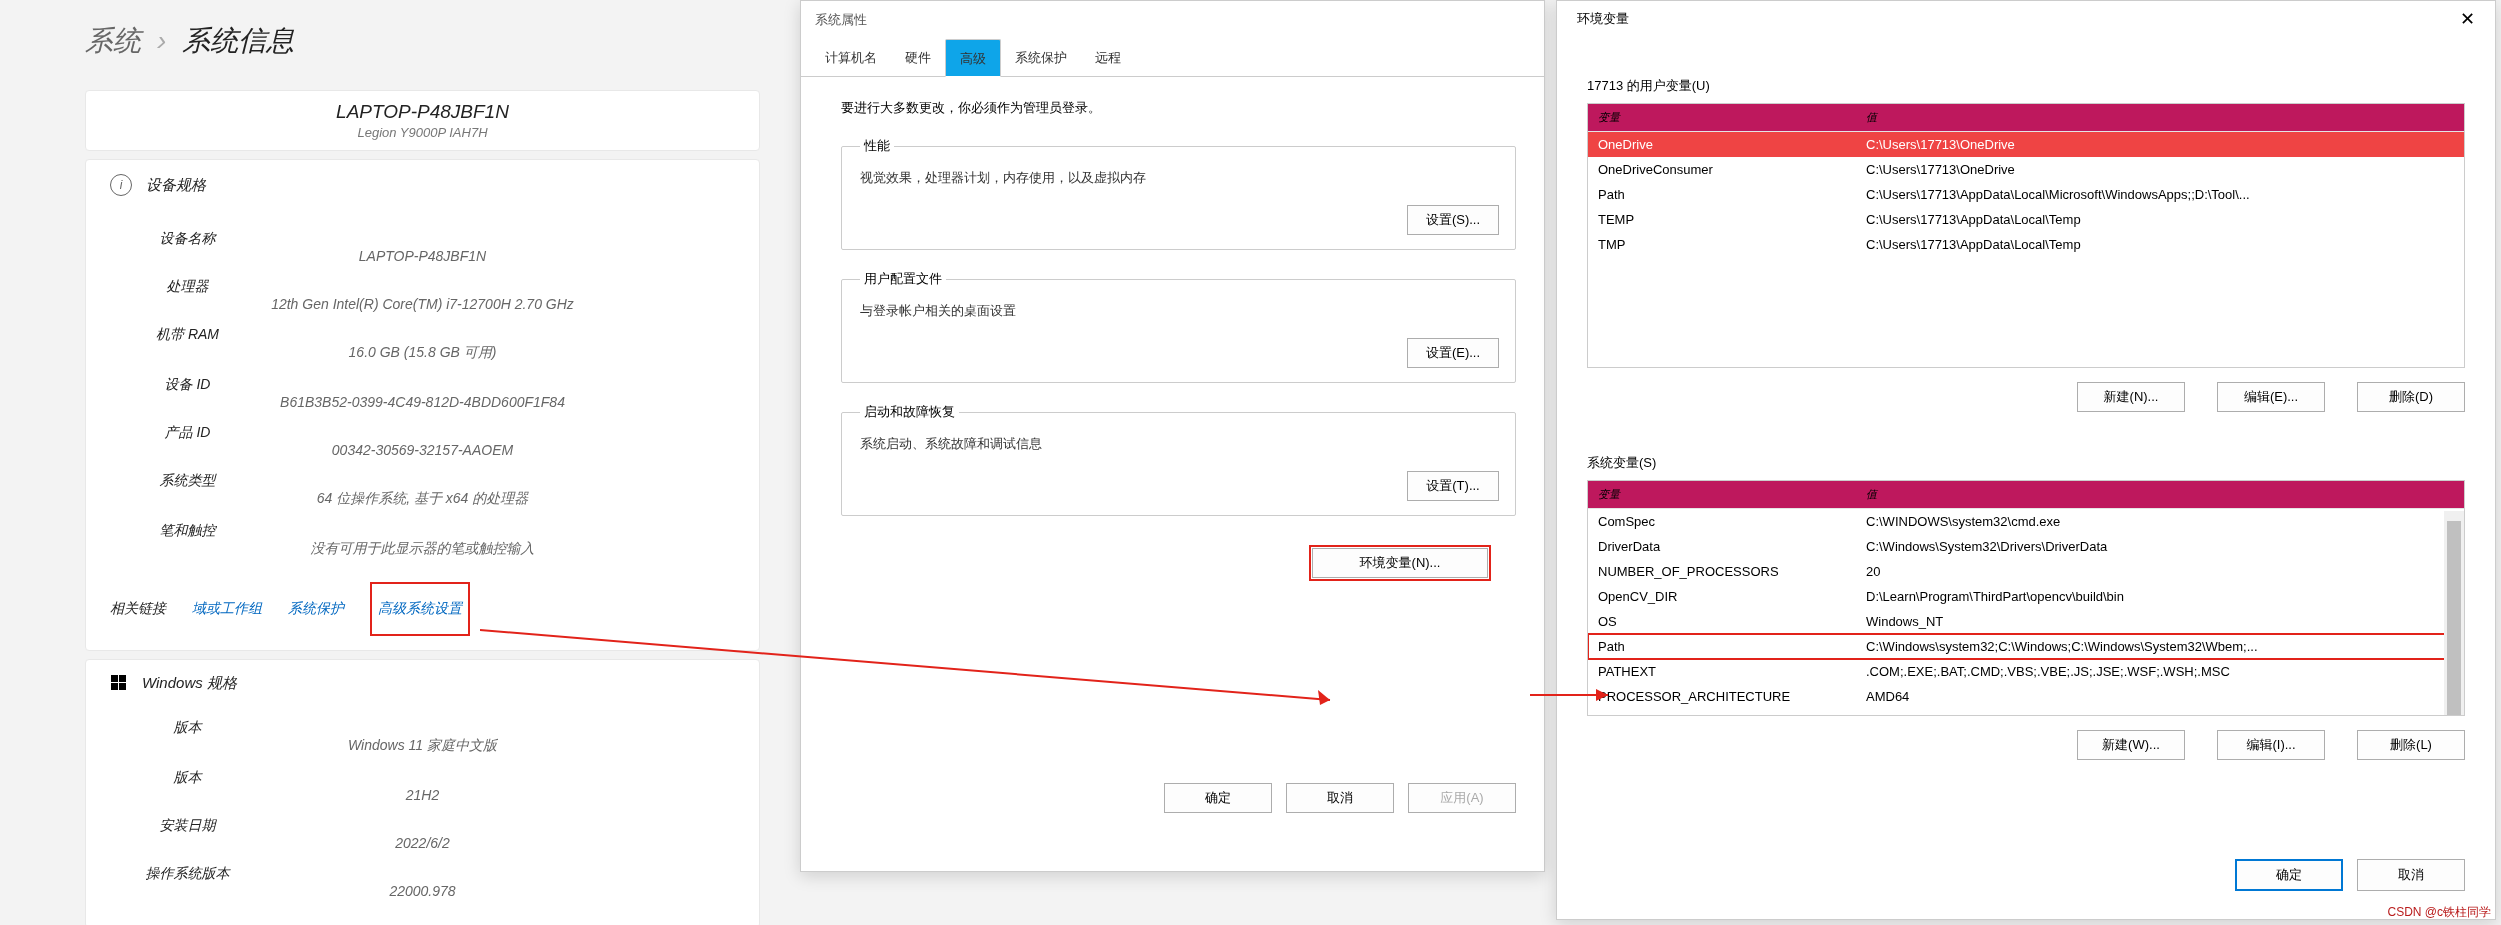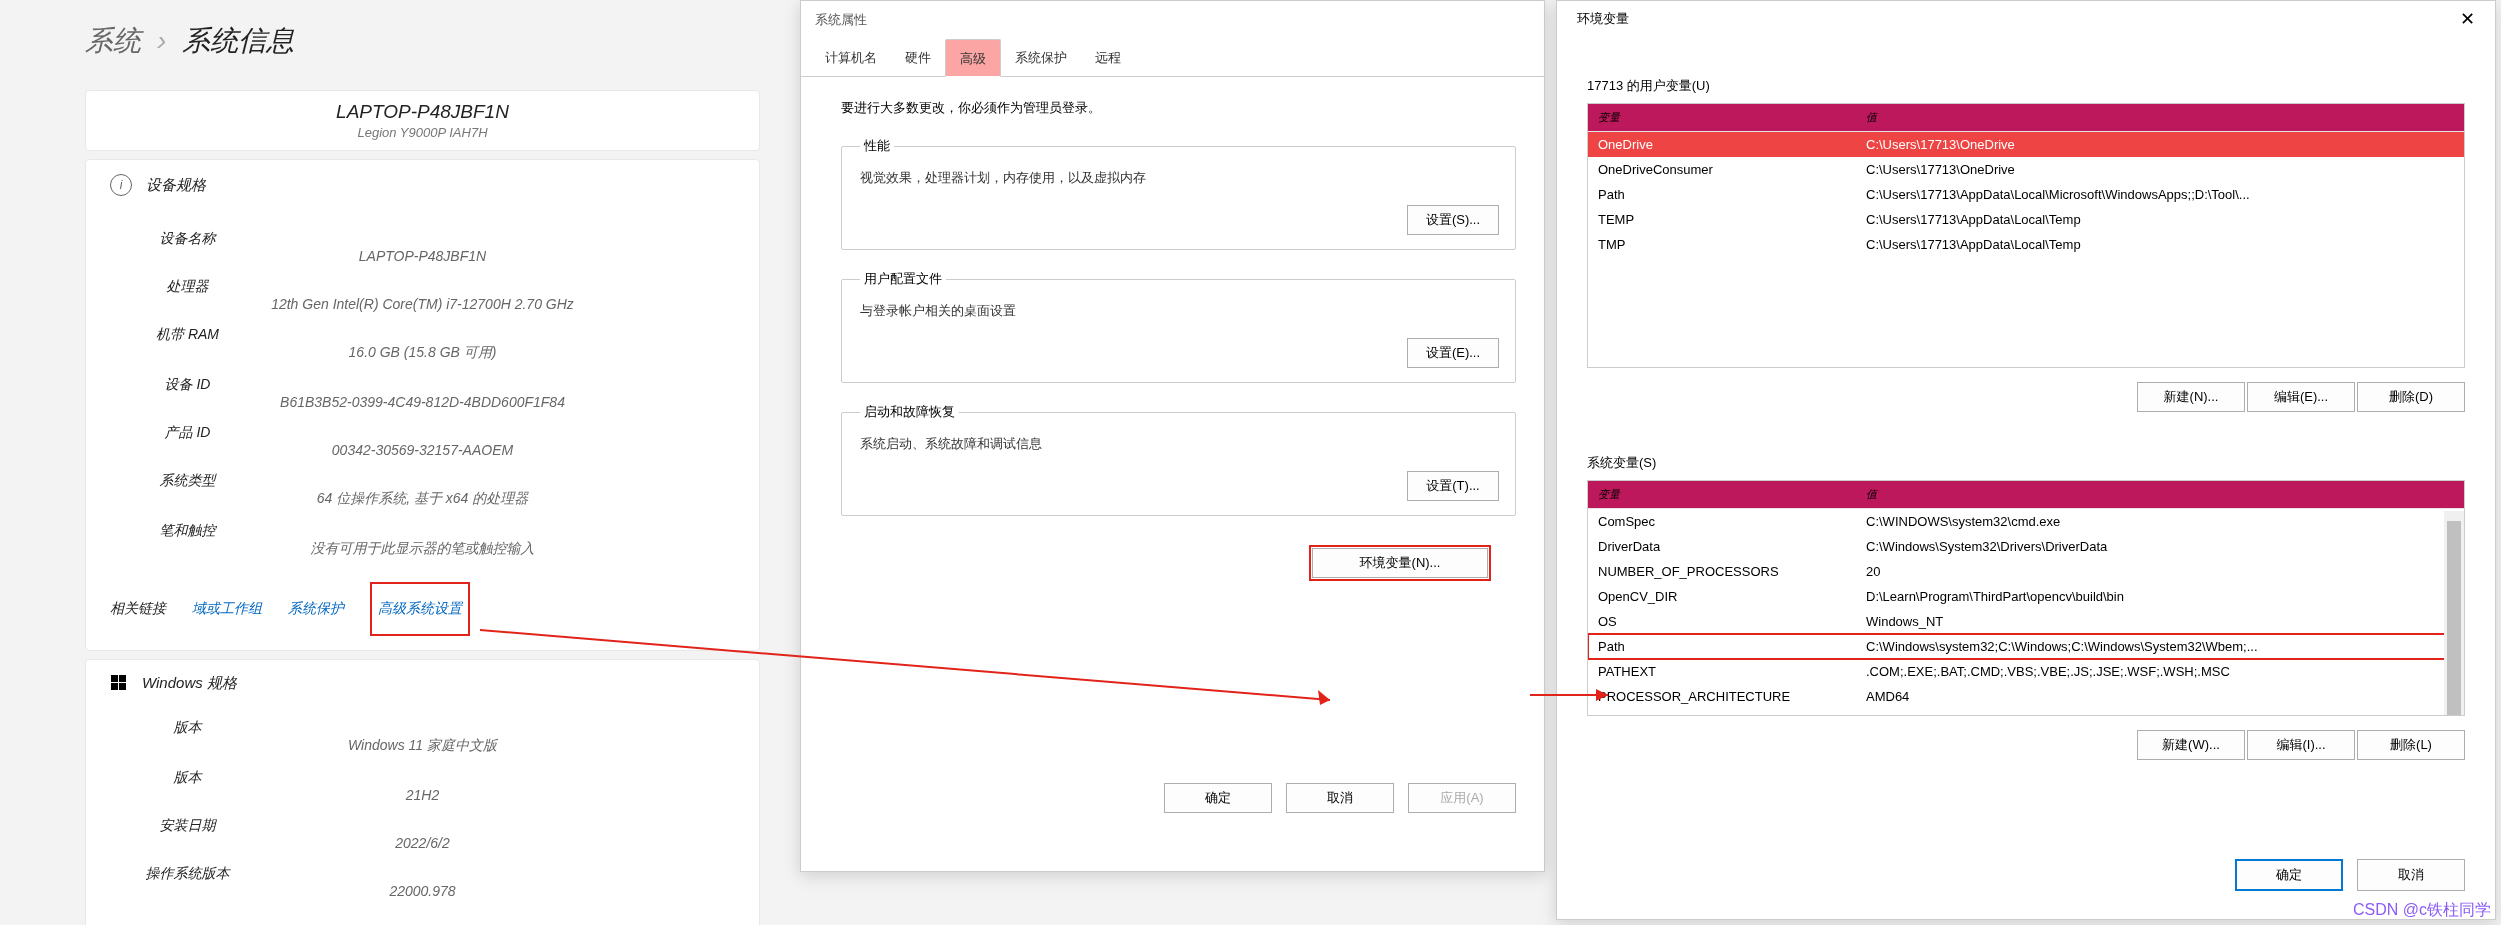--- a/index.html
+++ b/index.html
@@ -31,21 +31,21 @@
 .links-row a.highlighted { border: 2px solid #e2231a; padding: 16px 6px; }
 
 .win-icon { display: inline-block; width: 18px; height: 18px; }
 .win-icon span { float: left; width: 7px; height: 7px; background: #000; margin: 0.5px; }
 
 
 .sysprop-dialog { position: absolute; left: 800px; top: 0; width: 745px; height: 872px; background: #fff; border: 1px solid #ccc; box-shadow: 0 4px 16px rgba(0,0,0,0.15); }
 .dlg-title { padding: 10px 14px; font-size: 13px; color: #555; }
 .tabs { display: flex; border-bottom: 1px solid #ccc; padding: 0 10px; }
 .tab { padding: 10px 14px 8px; font-size: 13px; color: #333; cursor: pointer; }
-.tab.active { border: 1px solid #ccc; border-bottom: 1px solid #fff; margin-bottom: -1px; background: #fca5a5; border-radius: 2px 2px 0 0; }
+.tab.active { border: 1px solid #ccc; border-bottom: 1px solid #fff; margin-bottom: -1px; background: #0ea5e9; border-radius: 2px 2px 0 0; }
 .tab-body { padding: 22px 28px 14px 40px; }
 .body-note { font-size: 13px; margin-bottom: 20px; }
 fieldset { border: 1px solid #ccc; border-radius: 2px; padding: 14px 16px 14px 18px; margin-bottom: 20px; }
 legend { font-size: 13px; padding: 0 4px; }
 .field-desc { font-size: 13px; color: #333; margin-bottom: 18px; }
 .btn-row { display: flex; justify-content: flex-end; }
 .btn { background: #fdfdfd; border: 1px solid #adadad; padding: 5px 12px; font-size: 13px; min-width: 92px; text-align: center; cursor: pointer; }
 .btn[disabled] { color: #aaa; }
 .env-btn-row { display: flex; justify-content: flex-end; padding: 12px 28px 0 0; }
 .env-btn { min-width: 176px; }
@@ -63,34 +63,34 @@
 .var-table { border: 1px solid #ccc; height: 265px; overflow: hidden; position: relative; }
 .var-table.sys { height: 236px; }
 .var-header { display: flex; border-bottom: 1px solid #e5e5e5; background: #be185d; font-size: 11px; font-style: italic; }
 .var-header > div { padding: 6px 10px; }
 .col-name { width: 268px; }
 .col-value { flex: 1; }
 .var-row { display: flex; font-size: 13px; cursor: default; }
 .var-row > div { padding: 5px 10px; white-space: nowrap; overflow: hidden; text-overflow: ellipsis; }
 .var-row.selected { background: #ef4444; color: #fff; }
 .var-row.path-highlighted { outline: 2px solid #e2231a; outline-offset: -1px; }
-.btn-group { display: flex; gap: 2px; justify-content: flex-end; margin-top: 14px; margin-bottom: 42px; }
+.btn-group { display: flex; gap: 32px; justify-content: flex-end; margin-top: 14px; margin-bottom: 42px; }
 .btn-group .btn { min-width: 108px; }
 .env-dialog-btns { display: flex; gap: 14px; justify-content: flex-end; position: absolute; bottom: 28px; right: 30px; }
 .env-dialog-btns .btn { min-width: 108px; }
 .env-dialog-btns .btn.primary { border: 2px solid #0078d4; }
 .scrollbar { position: absolute; right: 0; top: 30px; bottom: 0; width: 20px; background: #f0f0f0; }
 .scroll-thumb { background: #c0c0c0; width: 14px; margin: 10px 3px; height: 200px; border-radius: 0; }
 
 
 .arrow { position: absolute; z-index: 5; }
 .arrow-line { stroke: #e2231a; stroke-width: 2; fill: none; }
 .arrow-head { fill: #e2231a; }
 
-.watermark { position: absolute; right: 10px; bottom: 4px; font-size: 16px; color: #8b5cf6; }
+.watermark { position: absolute; right: 10px; bottom: 4px; font-size: 12px; color: #b91c1c; }
 </style>
 </head>
 <body>
 
 <div class="settings-panel">
   <div class="breadcrumb">
     <span class="bc-item">系统</span>
     <span class="bc-sep">›</span>
     <span class="bc-active">系统信息</span>
   </div>

